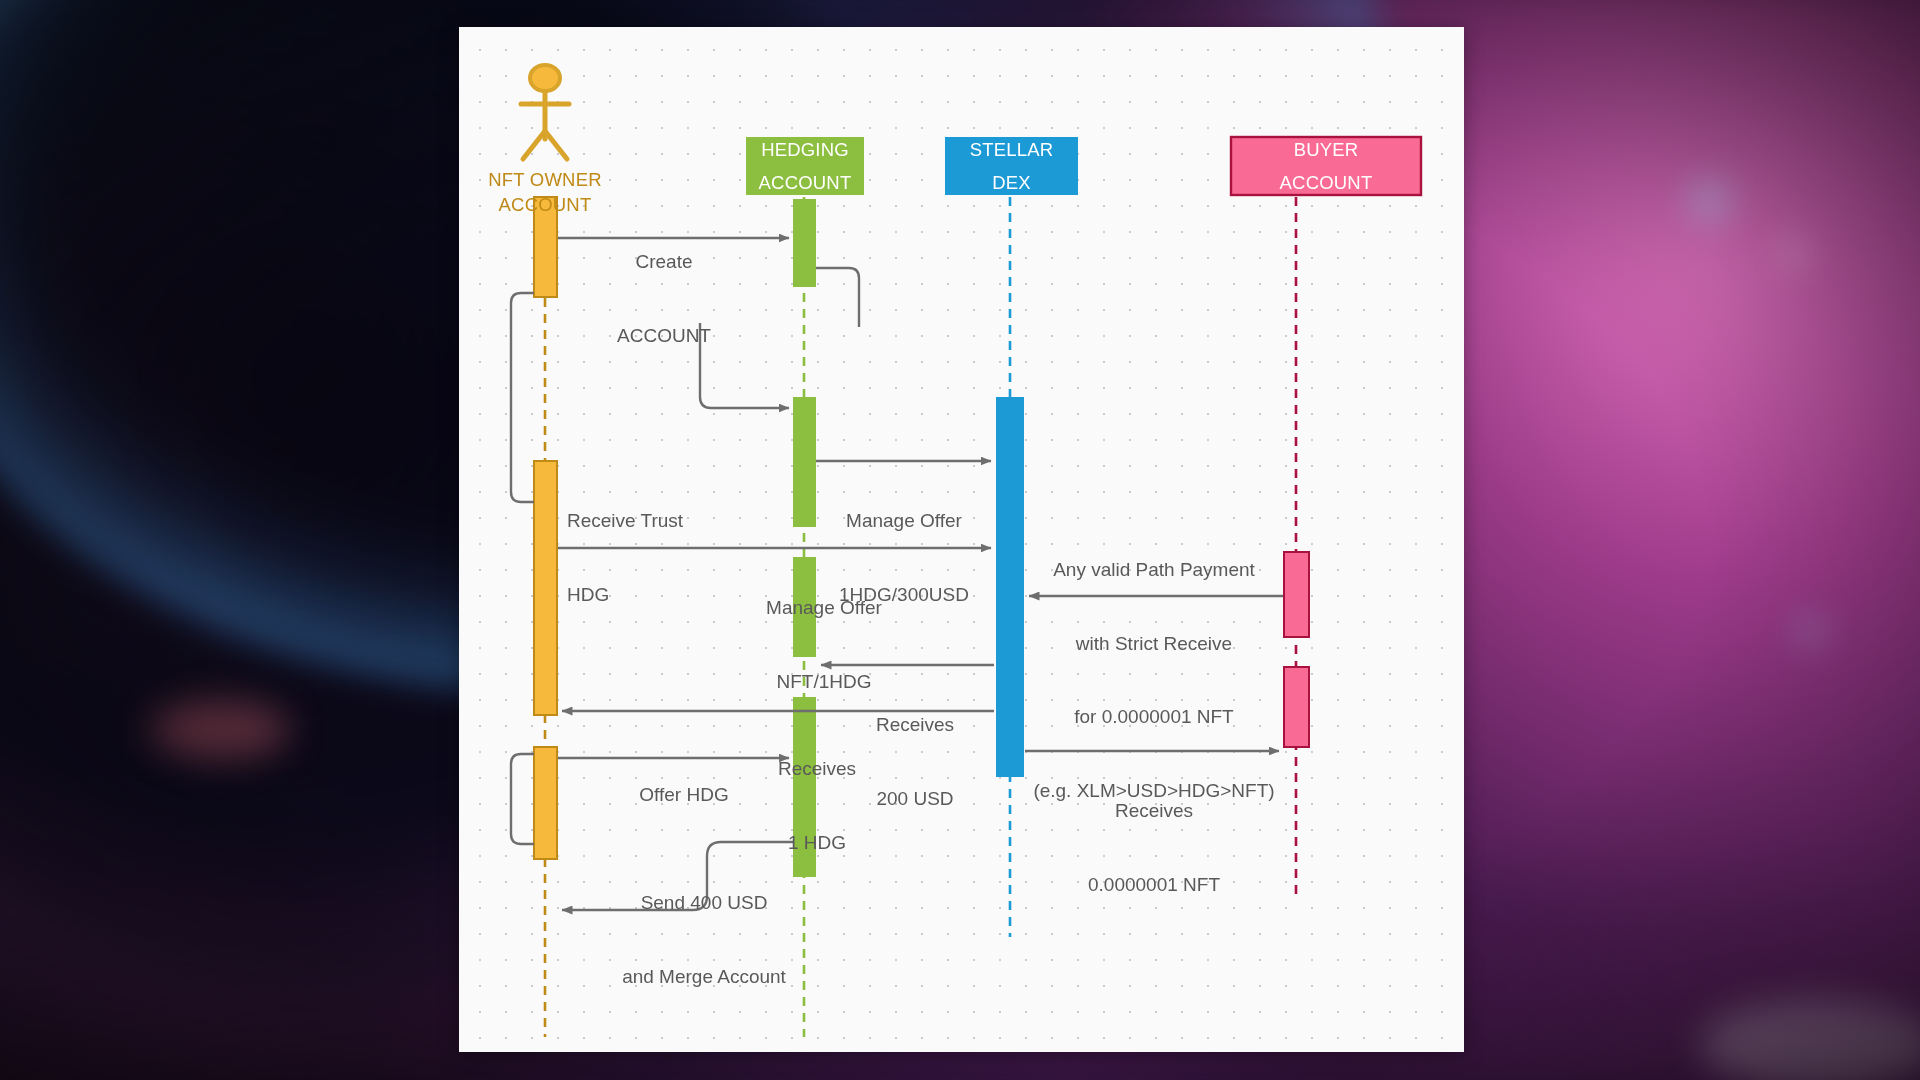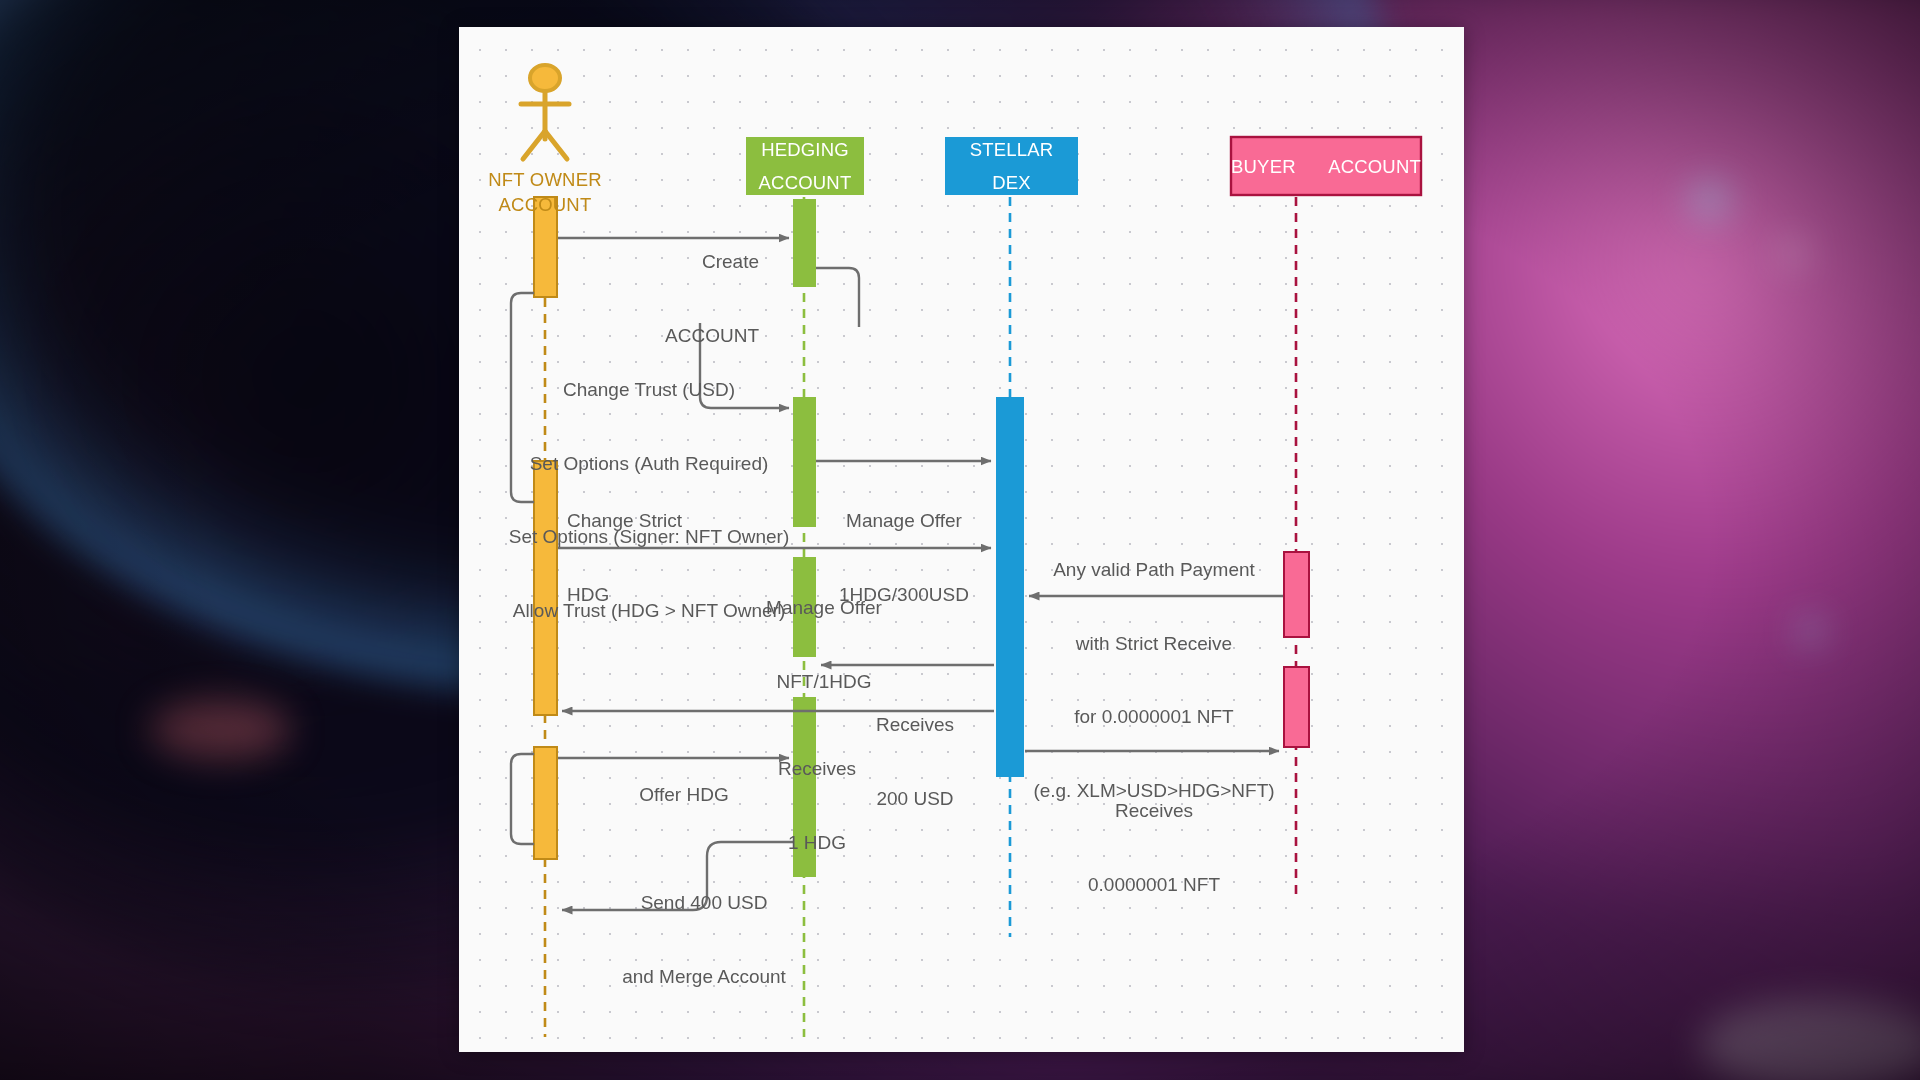--- a/index.html
+++ b/index.html
@@ -163,39 +163,33 @@
     <div class="title" style="left:287px;top:110px;width:118px;height:58px;flex-direction:column;">
       <div>HEDGING</div>
       <div>ACCOUNT</div>
     </div>
 
     <div class="title" style="left:486px;top:110px;width:133px;height:58px;flex-direction:column;border-radius:24px;">
       <div>STELLAR</div>
       <div>DEX</div>
     </div>
 
-    <div class="title" style="left:772px;top:110px;width:190px;height:58px;flex-direction:row;">
+    <div class="title" style="left:772px;top:110px;width:190px;height:58px;flex-direction:column;">
       <div>BUYER</div>
       <div>ACCOUNT</div>
     </div>
 
-    <div class="msg" style="left:110px;top:174px;width:190px;text-align:right;">
+    <div class="msg" style="left:110px;top:174px;width:190px;text-align:center;">
       <div>Create</div>
       <div>ACCOUNT</div>
     </div>
 
-    <div class="msg" style="left:30px;top:302px;width:320px;">
-      <div>Change Trust (USD)</div>
-      <div>Set Options (Auth Required)</div>
-      <div>Set Options (Signer: NFT Owner)</div>
-      <div>Allow Trust (HDG &gt; NFT Owner)</div>
-    </div>
 
     <div class="msg" style="left:108px;top:433px;width:180px;text-align:left;">
-      <div>Change Strict</div>
+      <div>Receive Trust</div>
       <div>HDG</div>
     </div>
 
     <div class="msg" style="left:360px;top:433px;width:170px;">
       <div>Manage Offer</div>
       <div>1HDG/300USD</div>
     </div>
 
     <div class="msg" style="left:280px;top:520px;width:170px;">
       <div>Manage Offer</div>

